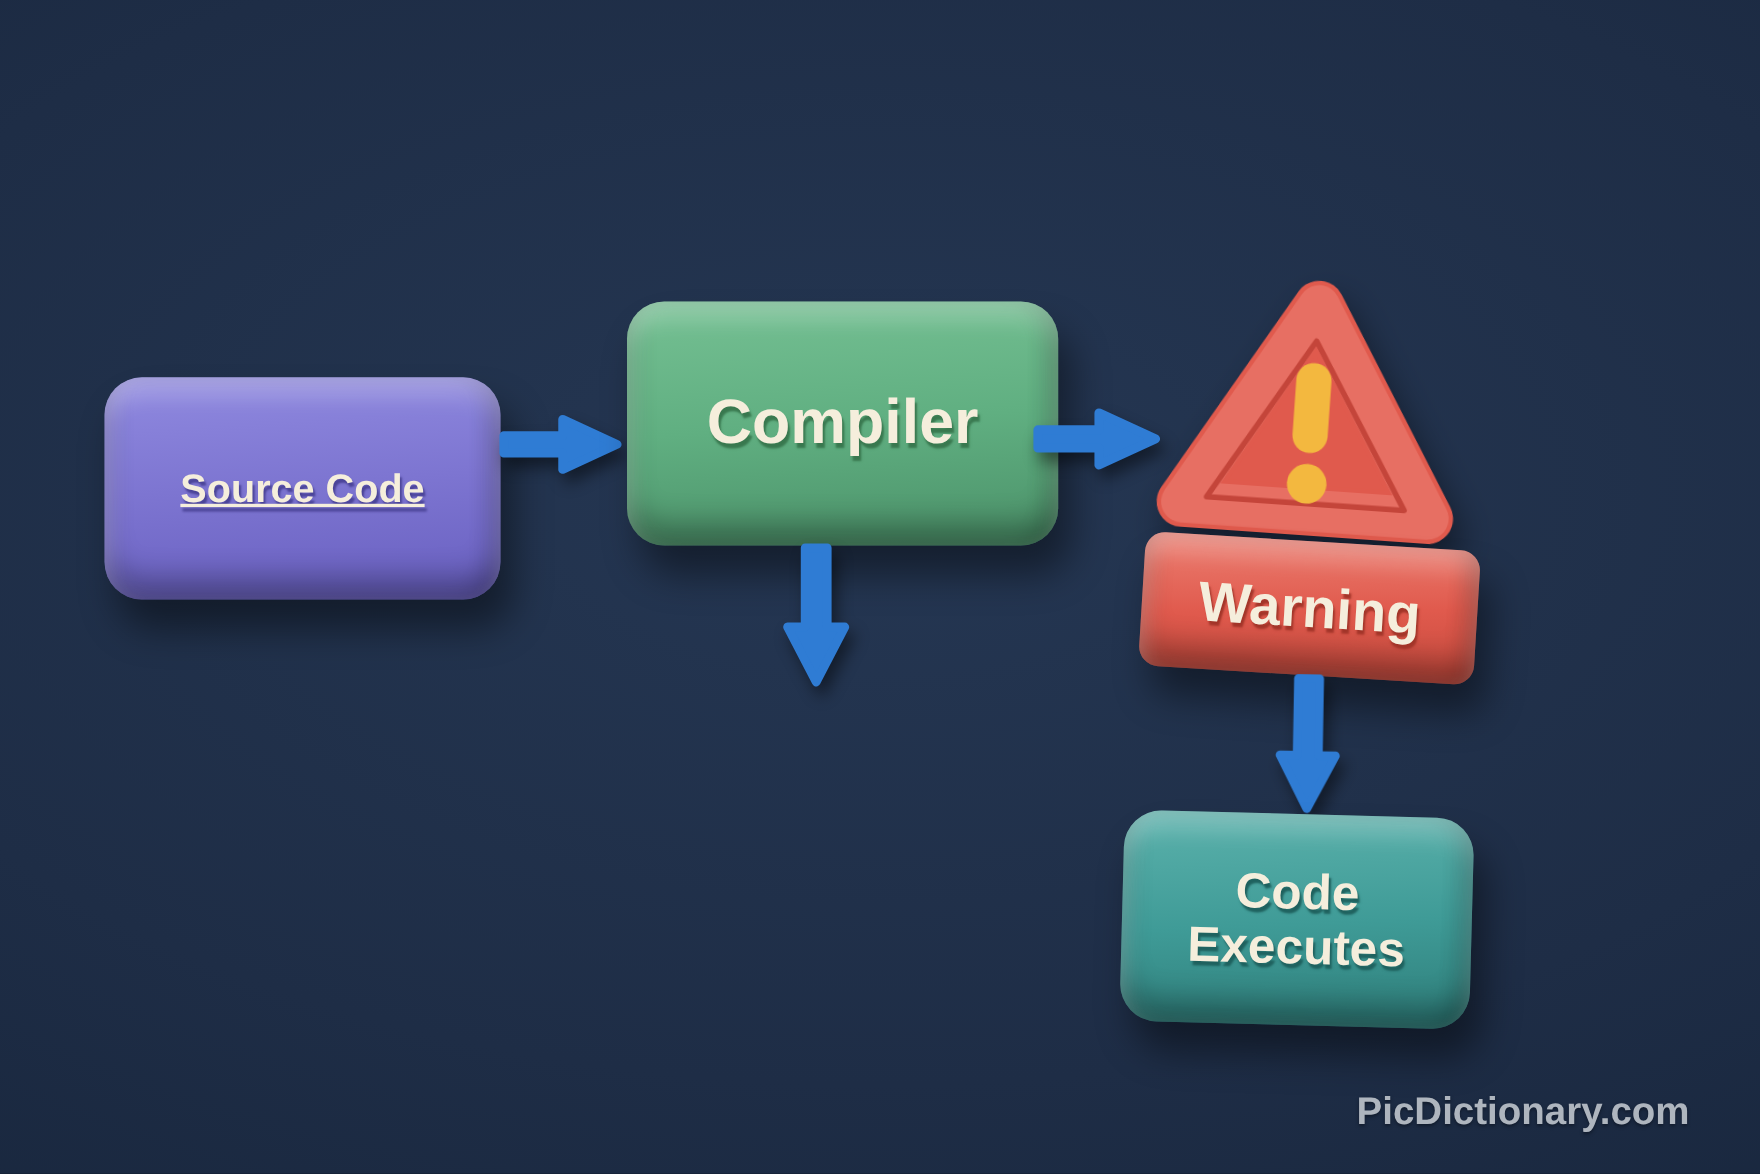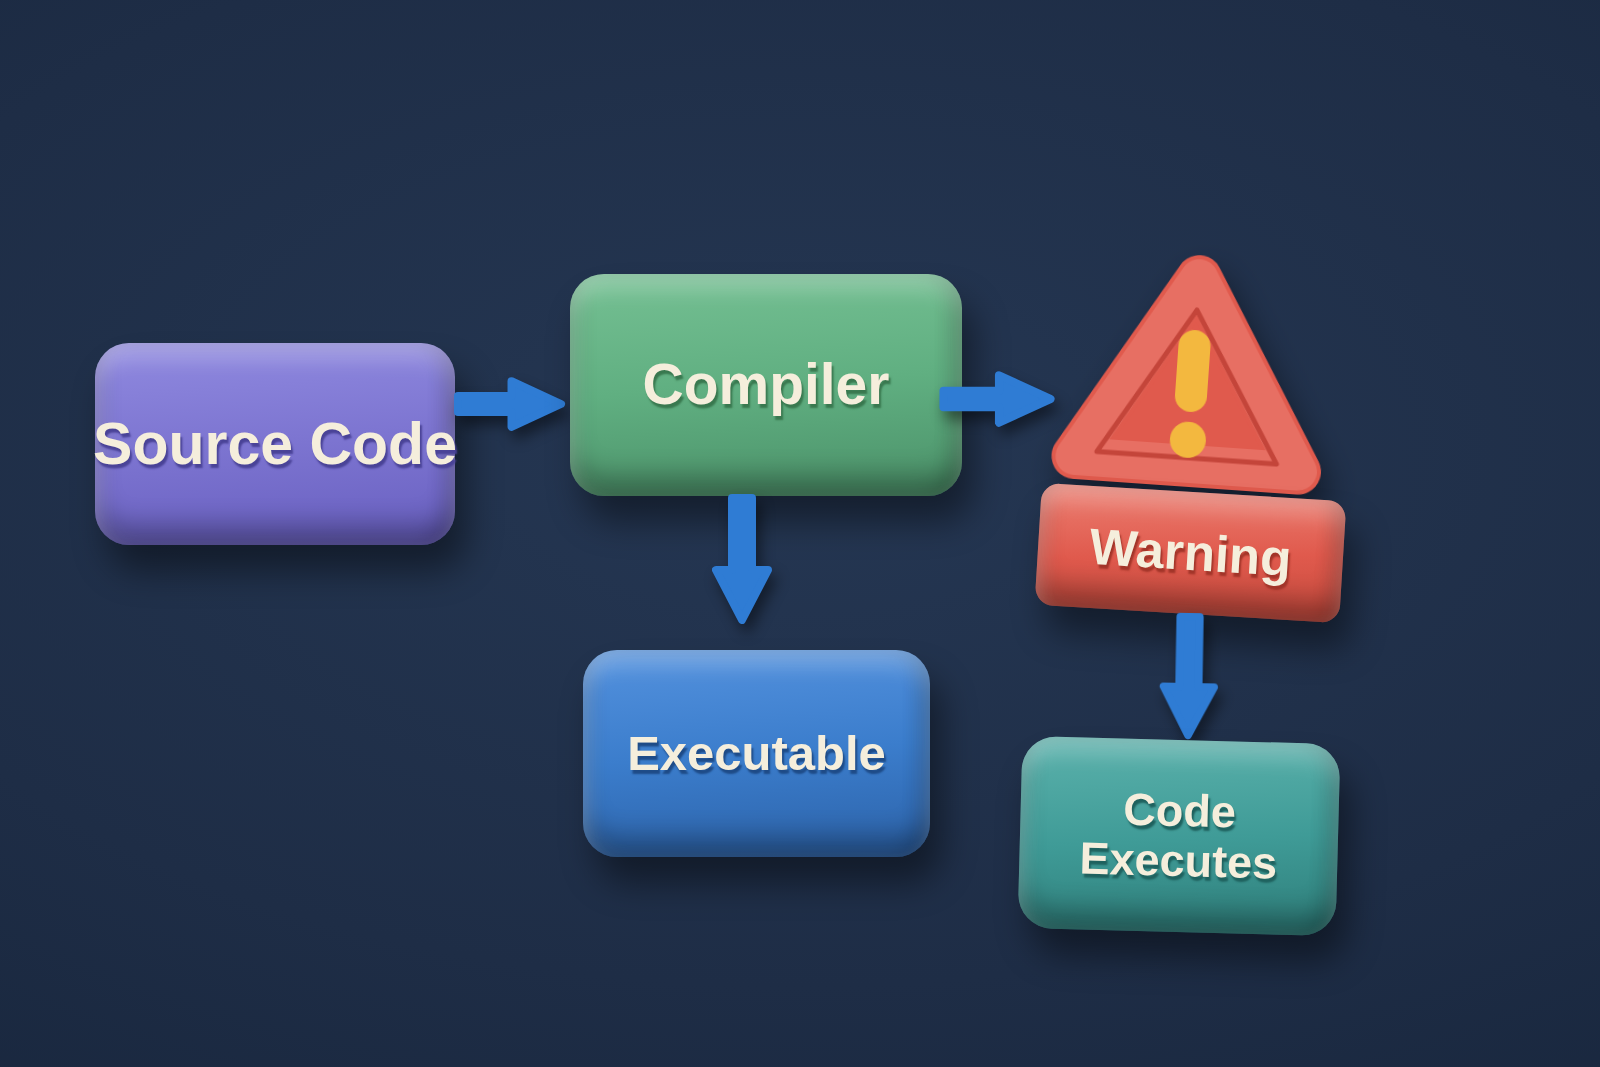--- a/index.html
+++ b/index.html
@@ -55,21 +55,21 @@
     font-weight: bold;
     text-align: center;
     line-height: 1.12;
     white-space: nowrap;
   }
 
   .node-source {
     left: 95px; top: 343px; width: 360px; height: 202px;
     background: linear-gradient(176deg, #908ae0 0%, #7d75d1 48%, #685fc0 100%);
   }
-  .node-source .label { font-size: 59px; text-shadow: 2px 4px 2px #4a4397; }
+  .node-source .label { font-size: 36px; text-shadow: 2px 4px 2px #4a4397; text-decoration: underline; }
 
   .node-compiler {
     left: 570px; top: 274px; width: 392px; height: 222px;
     background: linear-gradient(176deg, #75c093 0%, #60af81 50%, #4b9169 100%);
   }
   .node-compiler .label { font-size: 57px; text-shadow: 2px 4px 2px #39784f; }
 
   .node-executable {
     left: 583px; top: 650px; width: 347px; height: 207px;
     background: linear-gradient(176deg, #5492de 0%, #3b7dcc 50%, #2c62a8 100%);
@@ -139,23 +139,20 @@
   </div>
 
   <svg class="arrow arrow-2" viewBox="0 0 116 72" aria-hidden="true">
     <path d="M6 28 H60 V13 L110 36 L60 59 V44 H6 Z" stroke="#2F7CD4" stroke-width="8" stroke-linejoin="round" fill="#2F7CD4"></path>
   </svg>
 
   <svg class="arrow arrow-compiler-down" viewBox="0 0 76 136" aria-hidden="true">
     <path d="M28 4 H48 V76 H64 L38 126 L12 76 H28 Z" stroke="#2F7CD4" stroke-width="8" stroke-linejoin="round" fill="#2F7CD4"></path>
   </svg>
 
-  <div class="node node-executable">
-    <span class="label">Executable</span>
-  </div>
 
   <svg class="triangle" viewBox="0 0 300 282" aria-hidden="true">
     <path d="M150 52 L262 238 L38 238 Z" stroke="#E05A4D" stroke-width="46" stroke-linejoin="round" fill="#E05A4D"></path>
     <path d="M150 52 L262 238 L38 238 Z" fill="none" stroke="#ec8176" stroke-width="38" stroke-linejoin="round" opacity="0.55"></path>
     <path d="M150 84 L240 232 L60 232 Z" fill="none" stroke-width="5" stroke-linejoin="round" stroke="#C4453A"></path>
     <rect x="134" y="104" width="32" height="82" rx="16" fill="#F3B83F"></rect>
     <circle cx="150" cy="214" r="18" fill="#F3B83F"></circle>
   </svg>
 
   <div class="node node-warning">
@@ -166,14 +163,15 @@
     <path d="M28 4 H48 V76 H64 L38 126 L12 76 H28 Z" stroke="#2F7CD4" stroke-width="8" stroke-linejoin="round" fill="#2F7CD4"></path>
   </svg>
 
   <div class="node node-code-executes">
     <span class="label">
       <span>Code</span><br>
       <span>Executes</span>
     </span>
   </div>
 
+  <div class="watermark">PicDictionary.com</div>
 
 </div>
 
 </body></html>

